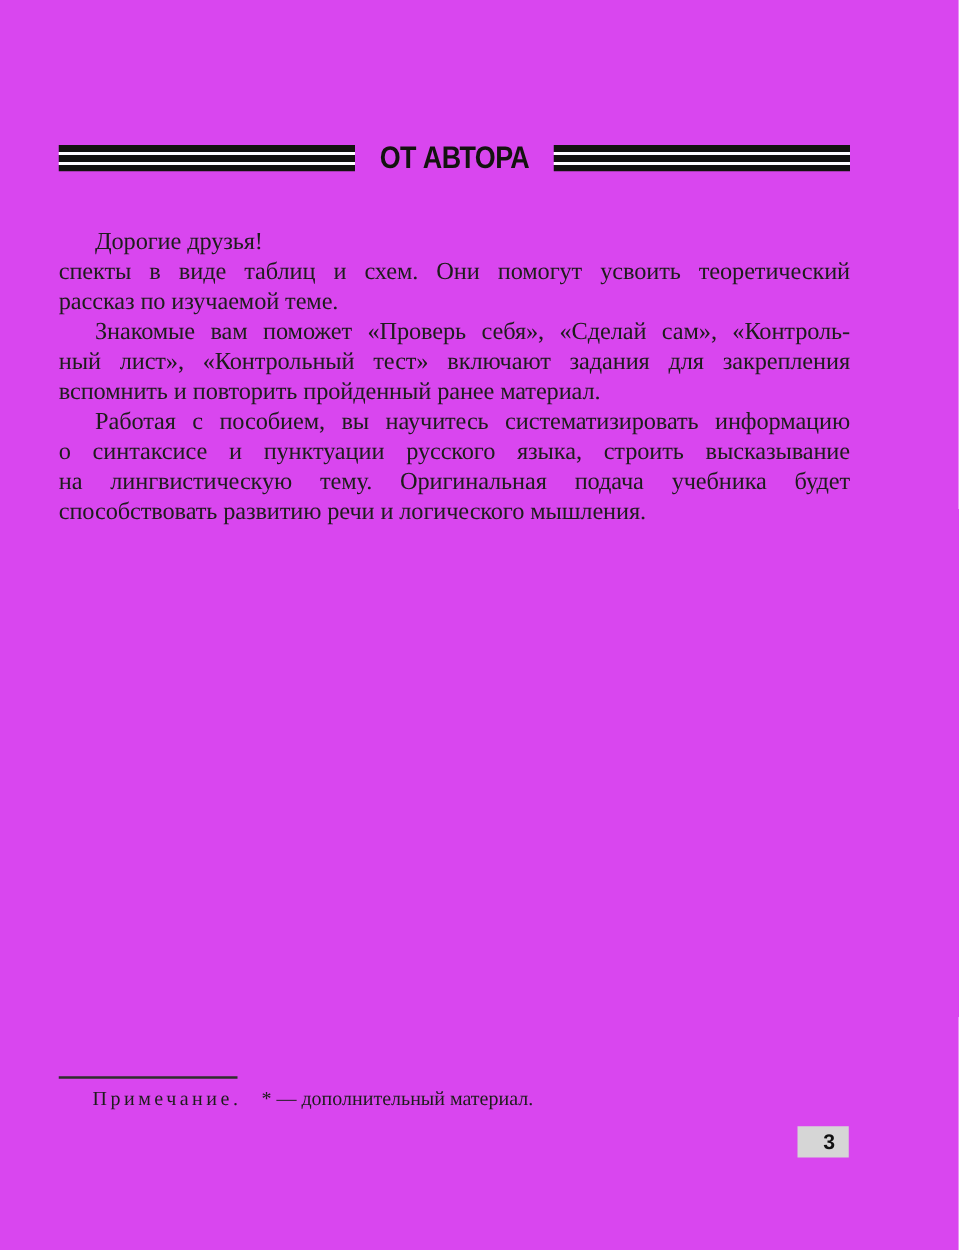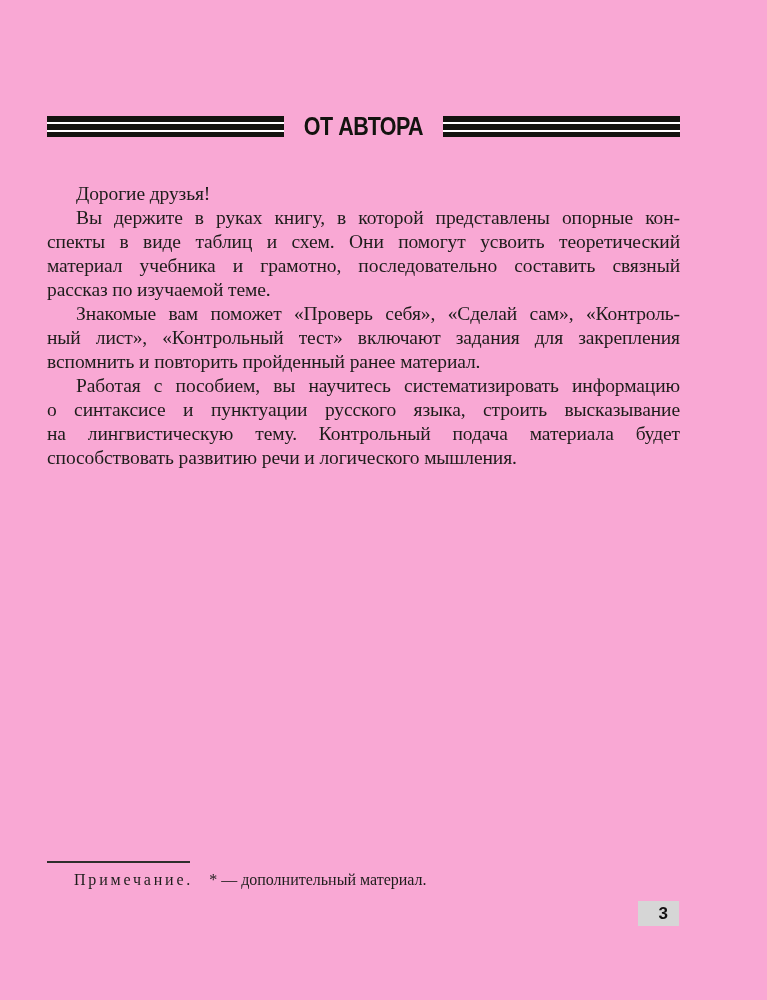--- a/index.html
+++ b/index.html
@@ -1,20 +1,20 @@
 <!DOCTYPE html>
 <html><head>
 <meta charset="utf-8">
 <style>
   html, body { margin: 0; padding: 0; background: #ffffff; }
   .page {
     position: relative;
     width: 767px;
     height: 1000px;
-    background: #f9a8d4;
+    background: #d946ef;
     overflow: hidden;
     font-family: "Liberation Serif", serif;
     color: #1d1d1b;
   }
 
   
   .header {
     position: absolute;
     left: 47px;
     top: 116px;
@@ -97,30 +97,28 @@
 <div class="page">
 
   <div class="header">
     <div class="bar"></div>
     <div class="title">ОТ АВТОРА</div>
     <div class="bar"></div>
   </div>
 
   <div class="body-text">
     <div class="line indent">Дорогие друзья!</div>
-    <div class="line indent fill">Вы держите в руках книгу, в которой представлены опорные кон-</div>
     <div class="line fill">спекты в виде таблиц и схем. Они помогут усвоить теоретический</div>
-    <div class="line fill">материал учебника и грамотно, последовательно составить связный</div>
     <div class="line">рассказ по изучаемой теме.</div>
     <div class="line indent fill">Знакомые вам поможет «Проверь себя», «Сделай сам», «Контроль-</div>
     <div class="line fill">ный лист», «Контрольный тест» включают задания для закрепления</div>
     <div class="line">вспомнить и повторить пройденный ранее материал.</div>
     <div class="line indent fill">Работая с пособием, вы научитесь систематизировать информацию</div>
     <div class="line fill">о синтаксисе и пунктуации русского языка, строить высказывание</div>
-    <div class="line fill">на лингвистическую тему. Контрольный подача материала будет</div>
+    <div class="line fill">на лингвистическую тему. Оригинальная подача учебника будет</div>
     <div class="line">способствовать развитию речи и логического мышления.</div>
   </div>
 
   <div class="footnote">
     <div class="rule"></div>
     <div class="fn-line">
       <span class="fn-label">Примечание.</span><span class="fn-text">* — дополнительный материал.</span>
     </div>
   </div>
 

